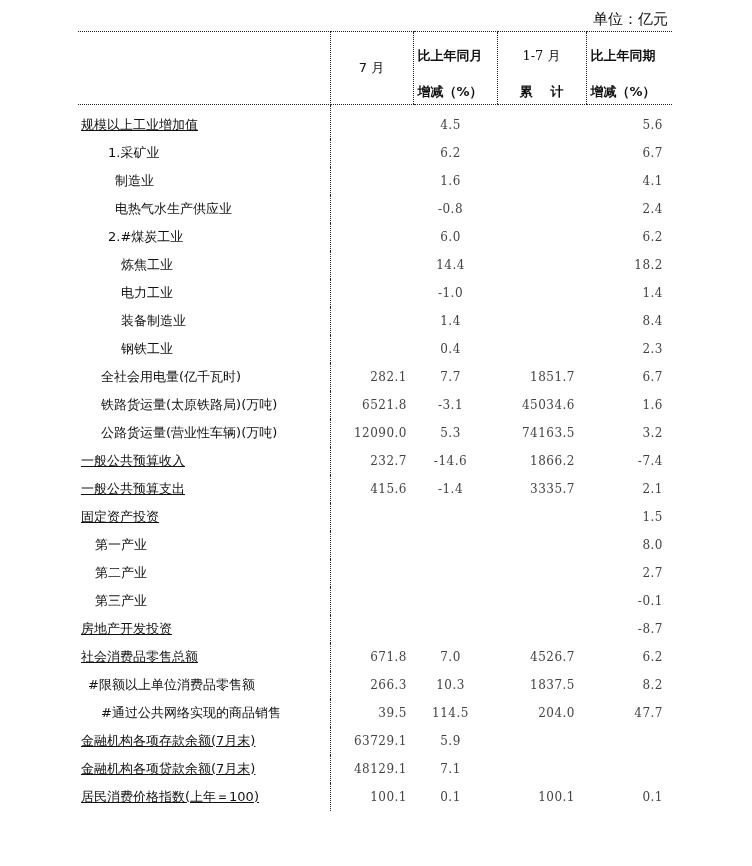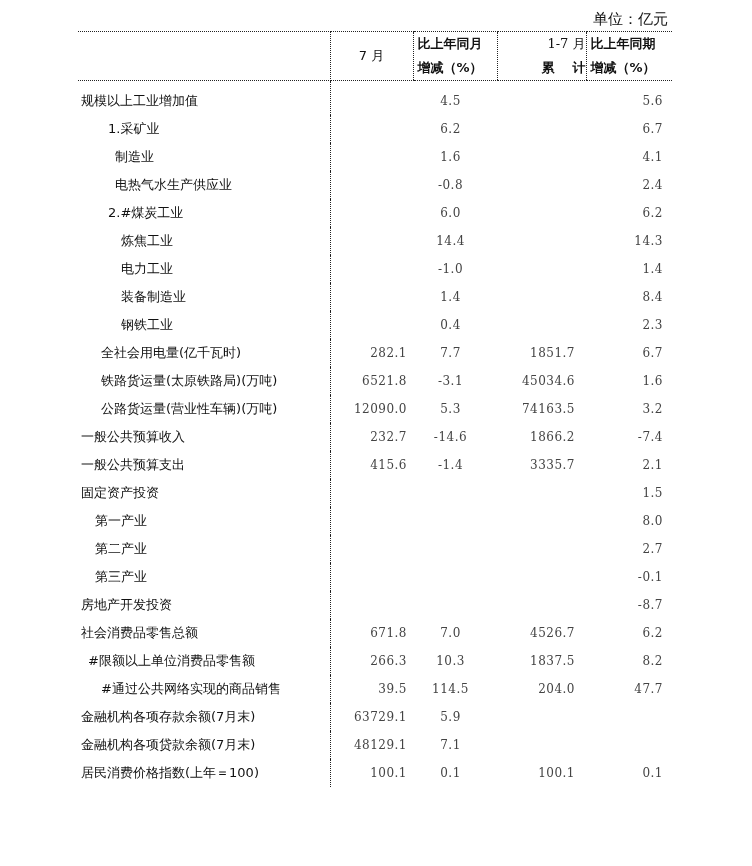--- a/index.html
+++ b/index.html
@@ -21,40 +21,40 @@
   col.c3 { width: 89px; }
   col.c4 { width: 86px; }
   thead th {
     height: 47px; padding: 0; font-weight: bold; font-size: 13px;
     border-top: 1px dotted #222; border-bottom: 1px dotted #222;
     vertical-align: middle; text-align: center; line-height: 24px;
     font-family: "DejaVu Sans", sans-serif;
   }
   thead th.first { border-right: 1px dotted #222; }
   thead th.mid { border-left: 1px dotted #222; }
-  thead th .l1, thead th .l2 { display: block; text-align: left; padding-left: 4px; }
-  thead th.center .l1, thead th.center .l2 { text-align: right; padding-left: 0; }
+  thead th .l1, thead th .l2 { display: block; text-align: left; padding-left: 4px; margin-top: 12px; }
+  thead th.center .l1, thead th.center .l2 { text-align: center; padding-left: 0; }
   thead th.month { font-weight: normal; }
   thead th.month span { font-weight: normal; margin-top: 12px; }
   tbody td {
     height: 28px; padding: 0; font-size: 13px; vertical-align: middle;
     white-space: nowrap;
   }
   tbody td.label { border-right: 1px dotted #222; padding-left: 3px; }
   tbody td.num {
     text-align: right; font-family: "DejaVu Serif", serif; font-size: 12px;
     color: #444; letter-spacing: 0.5px;
   }
   tbody td.n1 { padding-right: 6px; }
   tbody td.n2 { padding-right: 9px; text-align: center; }
   tbody td.n3 { padding-right: 11px; }
   tbody td.n4 { padding-right: 9px; }
   tbody tr.first-row td { padding-top: 6px; }
   tbody tr.last-row td { border-bottom: 1px dotted #222; height: 30px; }
-  .ind0 { padding-left: 3px; }
+  .ind0 { padding-left: 3px; text-decoration: underline; }
   .ind1 { padding-left: 17px !important; }
   .ind2 { padding-left: 23px !important; }
   .ind3 { padding-left: 30px !important; }
   .ind4 { padding-left: 37px !important; }
   .ind5 { padding-left: 43px !important; }
   .ind6 { padding-left: 10px !important; }
 </style>
 </head>
 <body>
 
@@ -121,21 +121,21 @@
           <td class="num n1"></td>
           <td class="num n2">6.0</td>
           <td class="num n3"></td>
           <td class="num n4">6.2</td>
         </tr>
         <tr>
           <td class="label ind5">炼焦工业</td>
           <td class="num n1"></td>
           <td class="num n2">14.4</td>
           <td class="num n3"></td>
-          <td class="num n4">14.3</td>
+          <td class="num n4">18.2</td>
         </tr>
         <tr>
           <td class="label ind5">电力工业</td>
           <td class="num n1"></td>
           <td class="num n2">-1.0</td>
           <td class="num n3"></td>
           <td class="num n4">1.4</td>
         </tr>
         <tr>
           <td class="label ind5">装备制造业</td>

